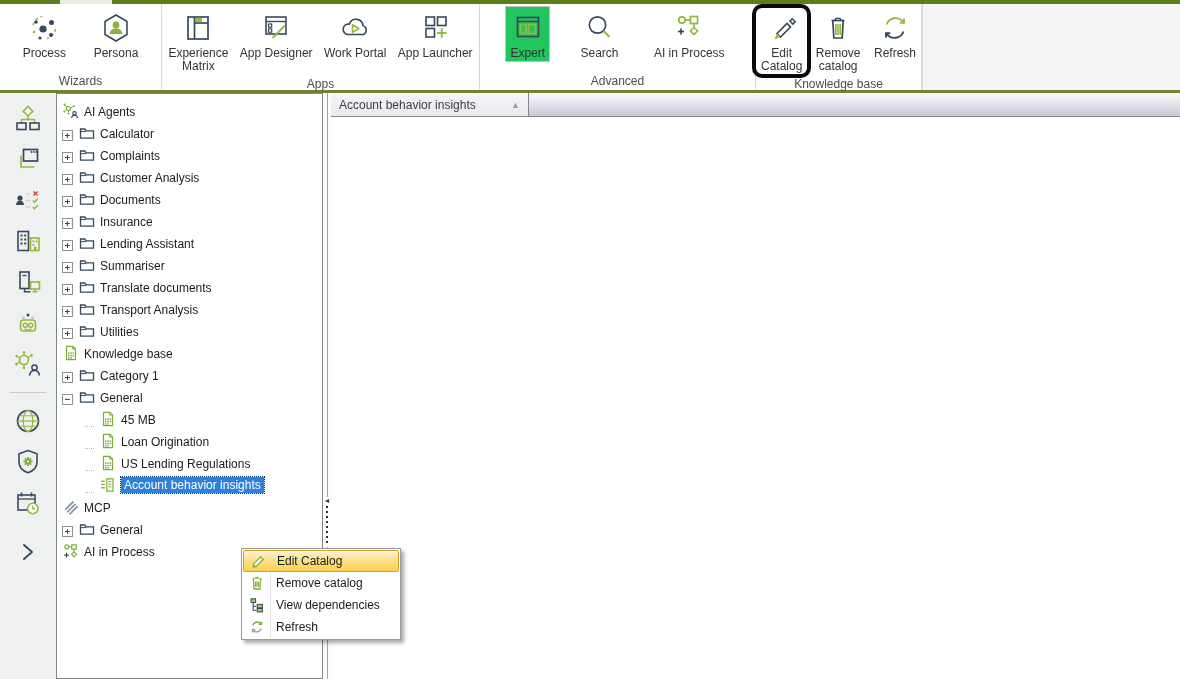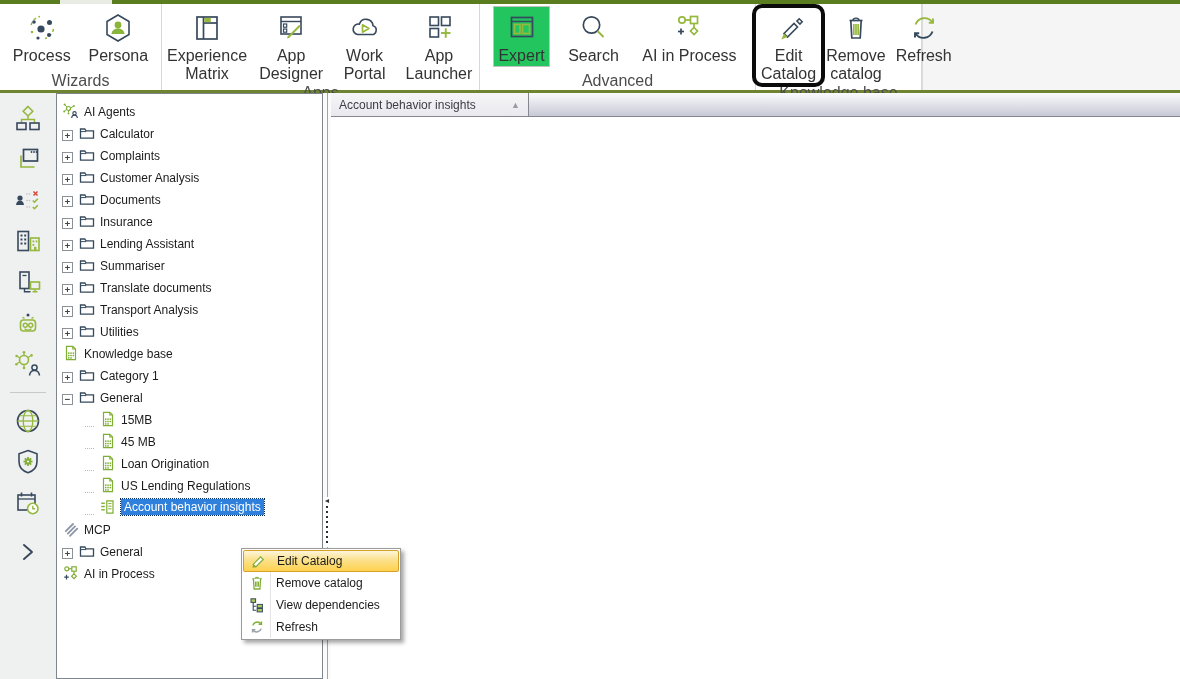--- a/index.html
+++ b/index.html
@@ -12,25 +12,25 @@
 
   
   .ribbon{position:absolute;left:0;top:4px;width:1180px;height:86px;background:#fff;
           border-bottom:3px solid #6e8430;display:flex;}
   .rgroup{display:flex;flex-direction:column;border-right:1px solid #d8d8d8;box-sizing:border-box;}
   .rgroup:nth-child(1){width:162px;}
   .rgroup:nth-child(2){width:318px;}
   .rgroup:nth-child(3){width:276px;}
   .rgroup:nth-child(4){width:166px;}
   .rbtns{flex:1;display:flex;justify-content:space-evenly;align-items:flex-start;padding-top:2px;}
-  .rgroup-label{height:17px;line-height:16px;text-align:center;font-size:16px;color:#4c4c4c;}
+  .rgroup-label{height:17px;line-height:16px;text-align:center;font-size:12px;color:#4c4c4c;}
   .rbtn{position:relative;display:flex;flex-direction:column;align-items:center;
         padding:4px 4px 1px;cursor:default;border:1px solid transparent;}
   .rbtn .ico svg{display:block;}
-  .rbtn .lbl{font-size:16px;line-height:1.12;color:#333;text-align:center;white-space:pre-line;margin-top:2px;}
+  .rbtn .lbl{font-size:12px;line-height:1.12;color:#333;text-align:center;white-space:pre-line;margin-top:2px;}
   .rbtn.selected{background:#22c55e;border:1px solid #c2c2c2;}
   .rbtn.outlined::after{content:'';position:absolute;inset:-3px -5px;border:4px solid #0b0b0b;border-radius:10px;pointer-events:none;}
   .ribbon-filler{flex:1;background:#f5f5f5;border-left:1px solid #dcdcdc;}
 
   
   .side{position:absolute;left:0;top:93px;width:56px;bottom:0;background:#eff0f0;
         display:flex;flex-direction:column;align-items:center;padding-top:10px;box-sizing:border-box;gap:11px;}
   .side .sbtn{width:32px;height:30px;display:flex;align-items:center;justify-content:center;}
   .side .sdivider{width:36px;height:1px;background:#c9c9c9;margin:2px 0;}
   .side .sbtn.chev{margin-top:8px;}
@@ -560,40 +560,20 @@
     </div>
     <div class="trow">
       <span class="expander">−</span>
       <span class="ico">
         <svg width="16" height="16" viewBox="0 0 16 16" fill="none" xmlns="http://www.w3.org/2000/svg">
           <path d="M1.5 13.2 V4 h4.3 l1.3 1.8 h7.4 v7.4 Z" stroke="#37495c" stroke-width="1.3" fill="#fff"></path>
           <path d="M1.5 6.6 h5.6" stroke="#37495c" stroke-width="1"></path>
         </svg>
       </span>
       <span class="tl">General</span>
-    </div>
-    <div class="trow lvl1">
-      <span class="stub"></span>
-      <span class="ico">
-        <svg width="16" height="16" viewBox="0 0 16 16" fill="none" xmlns="http://www.w3.org/2000/svg">
-          <path d="M3.5 1.3 h6.3 l2.7 2.7 V14.7 h-9 Z" stroke="#7fae35" stroke-width="1.2" fill="#fff"></path>
-          <path d="M9.8 1.3 v2.7 h2.7" stroke="#7fae35" stroke-width="1.1"></path>
-          <g fill="#7fae35">
-            <rect x="5" y="7.4" width="1.5" height="1.5"></rect>
-            <rect x="7.3" y="7.4" width="1.5" height="1.5"></rect>
-            <rect x="9.6" y="7.4" width="1.5" height="1.5"></rect>
-            <rect x="5" y="9.8" width="1.5" height="1.5"></rect>
-            <rect x="7.3" y="9.8" width="1.5" height="1.5"></rect>
-            <rect x="9.6" y="9.8" width="1.5" height="1.5"></rect>
-            <rect x="5" y="12.2" width="1.5" height="1.5"></rect>
-            <rect x="7.3" y="12.2" width="1.5" height="1.5"></rect>
-          </g>
-        </svg>
-      </span>
-      <span class="tl">15MB</span>
     </div>
     <div class="trow lvl1">
       <span class="stub"></span>
       <span class="ico">
         <svg width="16" height="16" viewBox="0 0 16 16" fill="none" xmlns="http://www.w3.org/2000/svg">
           <path d="M3.5 1.3 h6.3 l2.7 2.7 V14.7 h-9 Z" stroke="#7fae35" stroke-width="1.2" fill="#fff"></path>
           <path d="M9.8 1.3 v2.7 h2.7" stroke="#7fae35" stroke-width="1.1"></path>
           <g fill="#7fae35">
             <rect x="5" y="7.4" width="1.5" height="1.5"></rect>
             <rect x="7.3" y="7.4" width="1.5" height="1.5"></rect>

